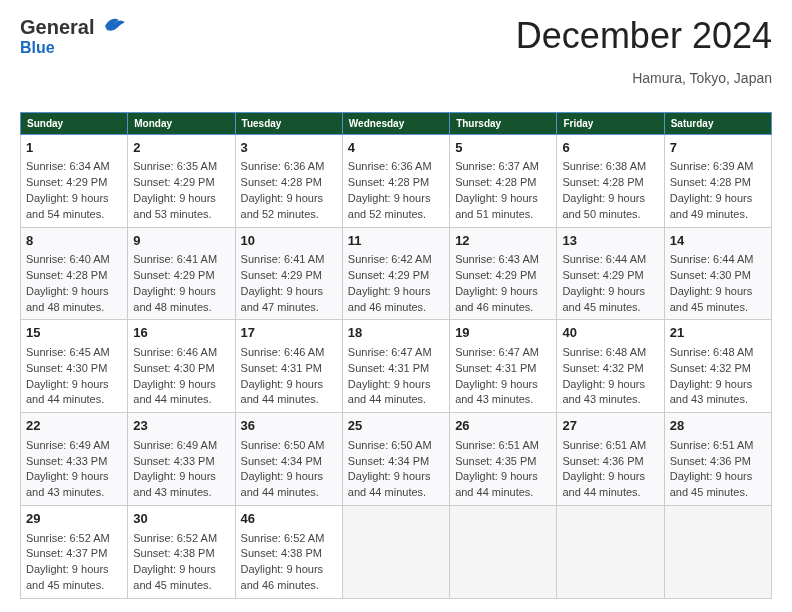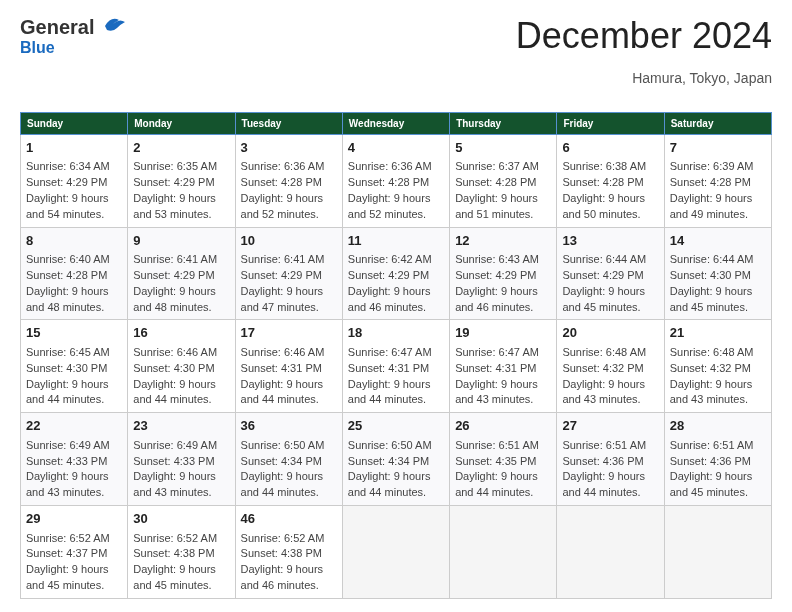--- a/index.html
+++ b/index.html
@@ -206,21 +206,21 @@
           </td>
           <td>
             <span class="day-number">18</span>
             <div class="day-info">Sunrise: 6:47 AM<br>Sunset: 4:31 PM<br>Daylight: 9 hours and 44 minutes.</div>
           </td>
           <td>
             <span class="day-number">19</span>
             <div class="day-info">Sunrise: 6:47 AM<br>Sunset: 4:31 PM<br>Daylight: 9 hours and 43 minutes.</div>
           </td>
           <td>
-            <span class="day-number">20</span>
+            <span class="day-number">40</span>
             <div class="day-info">Sunrise: 6:48 AM<br>Sunset: 4:32 PM<br>Daylight: 9 hours and 43 minutes.</div>
           </td>
           <td>
             <span class="day-number">21</span>
             <div class="day-info">Sunrise: 6:48 AM<br>Sunset: 4:32 PM<br>Daylight: 9 hours and 43 minutes.</div>
           </td>
         </tr>
         <tr>
           <td>
             <span class="day-number">22</span>

